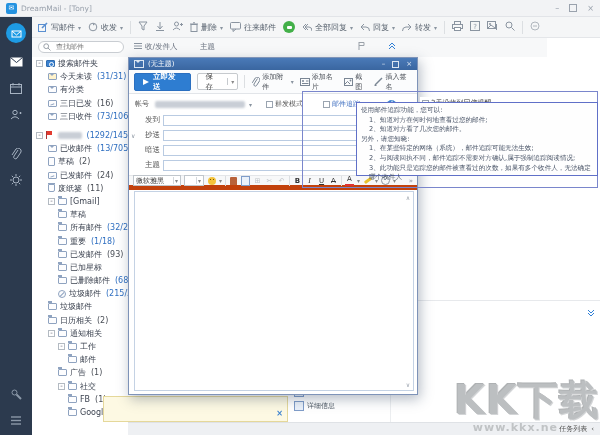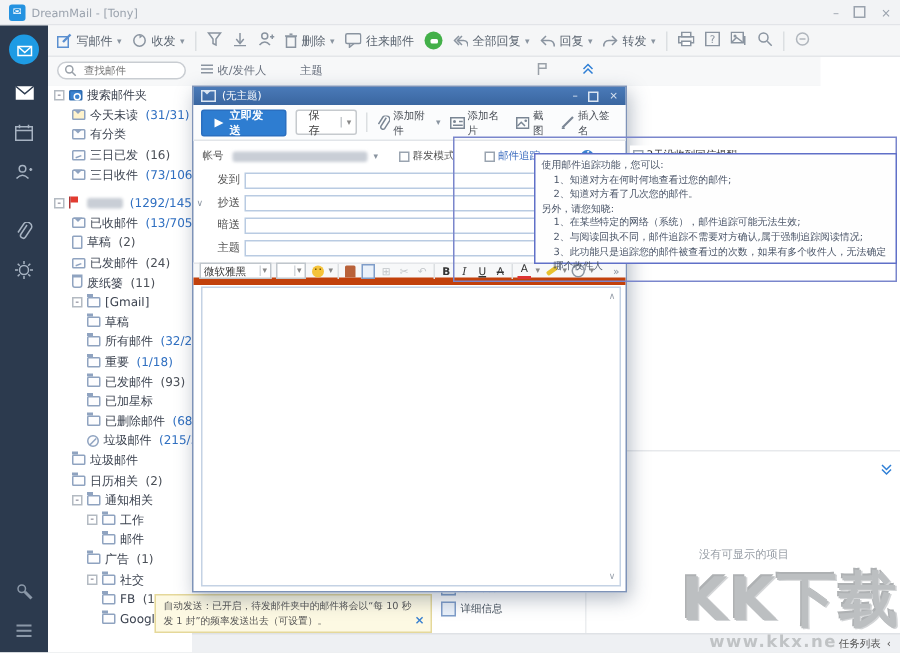--- a/index.html
+++ b/index.html
@@ -515,36 +515,34 @@
   <div class="r readpane">
     <div class="paneHdiv"></div>
     <div class="bluechev">
       <svg width="8" height="8" viewBox="0 0 8 8">
           <g fill="none" stroke="#2f7fd6">
             <path d="M1 1 L4 4 L7 1"></path>
             <path d="M1 4 L4 7 L7 4"></path>
           </g>
         </svg>
     </div>
-    <div class="emptytxt">没有可显示的项目</div>
   </div>
 
   <div class="r sidepanel">
     <div class="spbtn">
       <span class="spic"></span>
       <span>今天日程</span>
     </div>
     <div class="spbtn">
       <span class="spic"></span>
       <span>详细信息</span>
     </div>
   </div>
 
   <div class="r notebar">
-    <span>自动发送：已开启，待发邮件夹中的邮件将会以“每 10 秒发 1 封”的频率发送出去（可设置）。</span>
     <span class="x">×</span>
   </div>
 
   <div class="r statusbar">
     <span>任务列表</span>
     <span>‹</span>
   </div>
 
   <div class="r dialog">
     <div class="dtitle">

